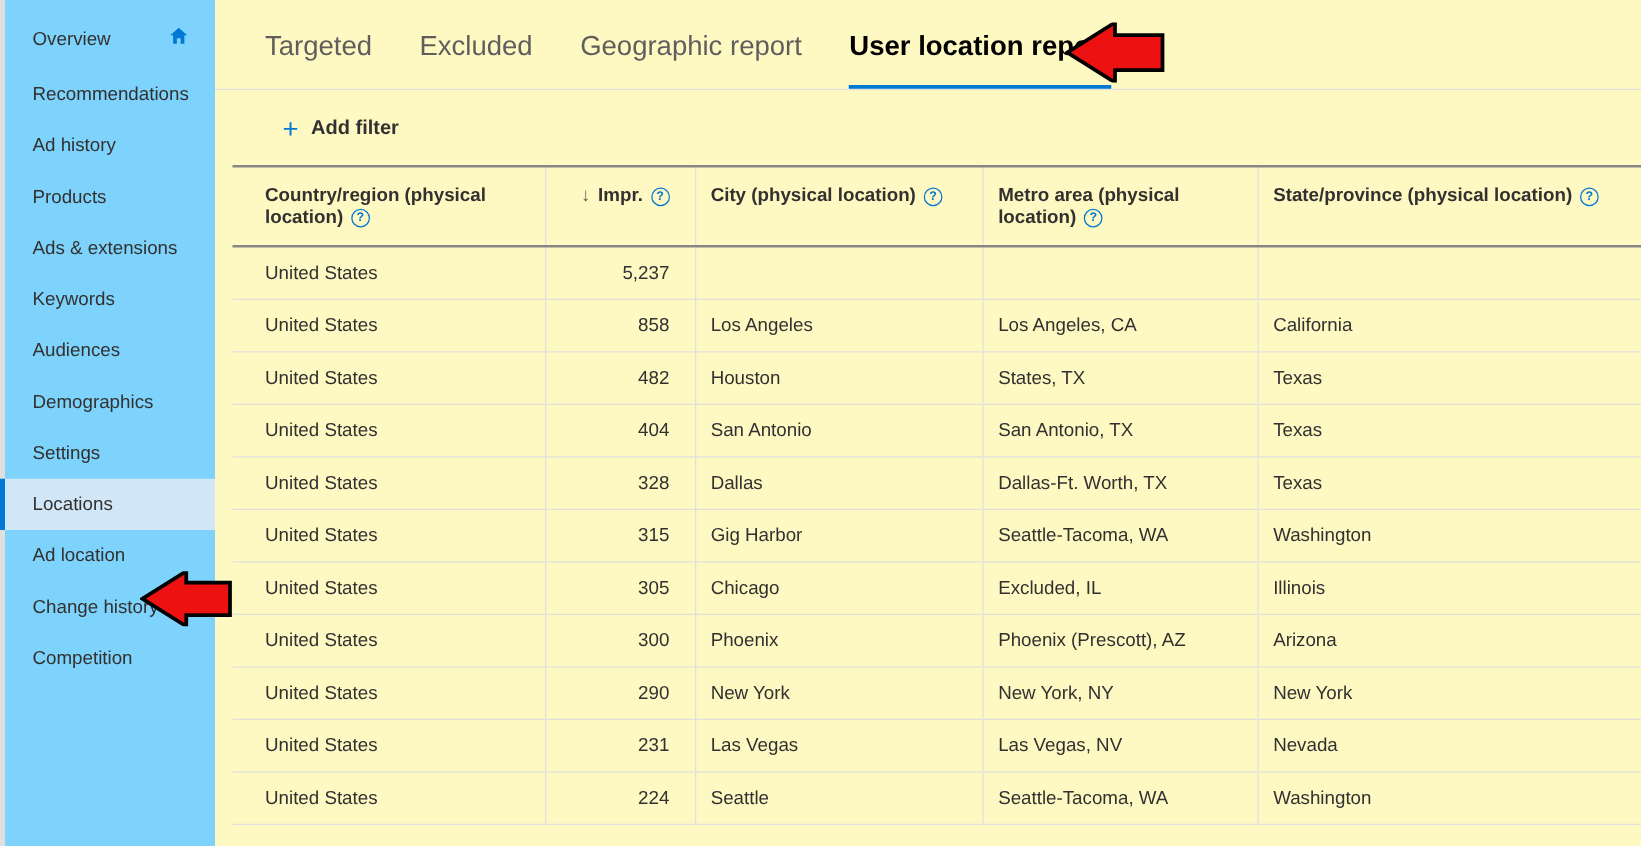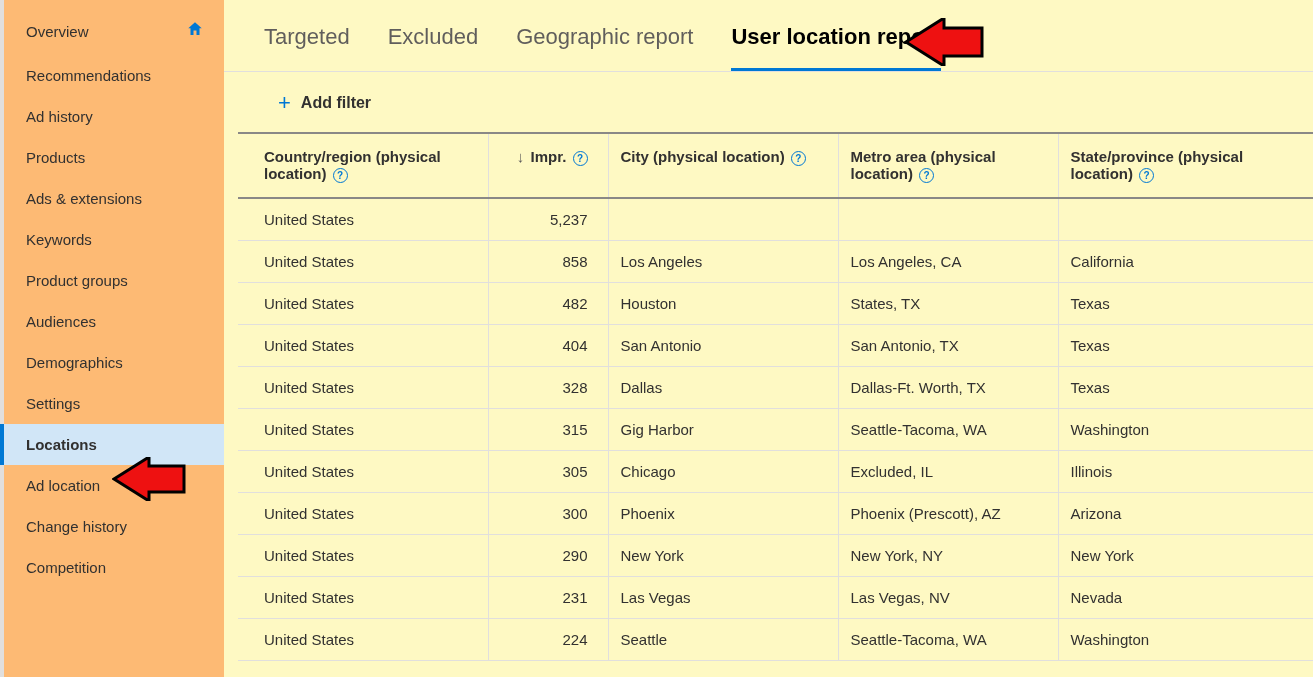--- a/index.html
+++ b/index.html
@@ -8,43 +8,43 @@
       font-size: 14px;
       color: #323130;
       background: #fff;
       display: flex;
       width: 1313px;
       height: 677px;
       overflow: hidden;
     }
     
     .sidebar {
-      width: 224px;
-      background: #fdba74;
+      width: 172px;
+      background: #7dd3fc;
       border-left: 4px solid #e1dfdd;
       display: flex;
       flex-direction: column;
       padding-top: 8px;
       flex-shrink: 0;
     }
     .sidebar-item {
       display: flex;
       align-items: center;
       justify-content: space-between;
       padding: 12px 20px 12px 22px;
       font-size: 15px;
       color: #323130;
       cursor: pointer;
       border-left: 4px solid transparent;
       margin-left: -4px;
     }
     .sidebar-item.active {
       background: #d1e6f7;
       border-left: 4px solid #0078d4;
-      font-weight: 700;
+      font-weight: 400;
     }
     .home-icon {
       color: #0078d4;
       font-size: 18px;
     }
     
     .main {
       flex: 1;
       display: flex;
       flex-direction: column;
@@ -169,23 +169,20 @@
     <div class="sidebar-item">
       <span>Products</span>
     </div>
     <div class="sidebar-item">
       <span>Ads &amp; extensions</span>
     </div>
     <div class="sidebar-item">
       <span>Keywords</span>
     </div>
     <div class="sidebar-item">
-      <span>Product groups</span>
-    </div>
-    <div class="sidebar-item">
       <span>Audiences</span>
     </div>
     <div class="sidebar-item">
       <span>Demographics</span>
     </div>
     <div class="sidebar-item">
       <span>Settings</span>
     </div>
     <div class="sidebar-item active">
       <span>Locations</span>

